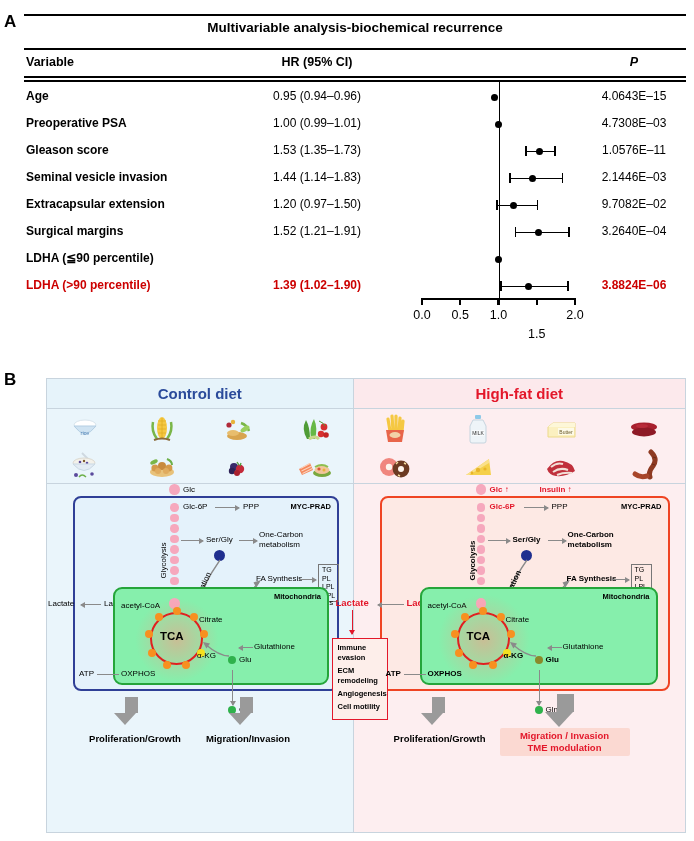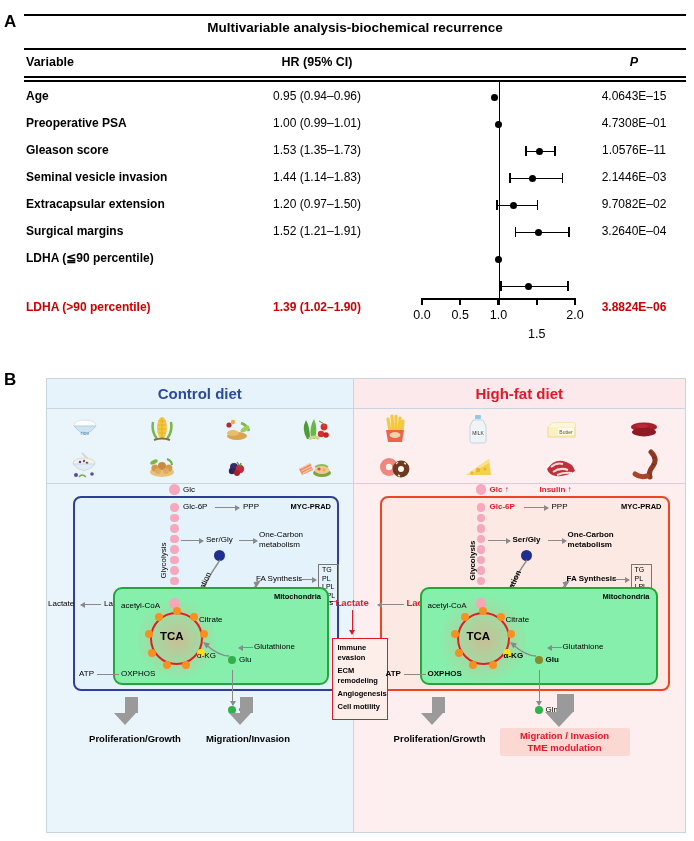--- a/index.html
+++ b/index.html
@@ -155,21 +155,21 @@
 
   <div id="rowsHost">
       <div class="row" style="top: 70px;">
         <div class="v-label">Age</div>
         <div class="v-hr">0.95 (0.94–0.96)</div>
         <div class="v-p">4.0643E–15</div>
       </div>
       <div class="row" style="top: 97px;">
         <div class="v-label">Preoperative PSA</div>
         <div class="v-hr">1.00 (0.99–1.01)</div>
-        <div class="v-p">4.7308E–01</div>
+        <div class="v-p">4.7308E–03</div>
       </div>
       <div class="row" style="top: 124px;">
         <div class="v-label">Gleason score</div>
         <div class="v-hr">1.53 (1.35–1.73)</div>
         <div class="v-p">1.0576E–11</div>
       </div>
       <div class="row" style="top: 151px;">
         <div class="v-label">Seminal vesicle invasion</div>
         <div class="v-hr">1.44 (1.14–1.83)</div>
         <div class="v-p">2.1446E–03</div>
@@ -181,21 +181,21 @@
       </div>
       <div class="row" style="top: 205px;">
         <div class="v-label">Surgical margins</div>
         <div class="v-hr">1.52 (1.21–1.91)</div>
         <div class="v-p">3.2640E–04</div>
       </div>
       <div class="row" style="top: 232px;">
         <div class="v-label">LDHA  (≦90 percentile)</div>
         <div class="v-p"></div>
       </div>
-      <div class="row hl" style="top: 259px; margin-top: 22px;">
+      <div class="row hl" style="top: 259px;">
         <div class="v-label">LDHA  (&gt;90 percentile)</div>
         <div class="v-hr">1.39 (1.02–1.90)</div>
         <div class="v-p">3.8824E–06</div>
       </div>
     </div>
 
   <div id="forest">
     <div id="forestNull" style="left: 474.5px;"></div>
     <div id="fpHost">
         <div class="fp-row" style="top: 4px; left: 0px; width: 662px;">

